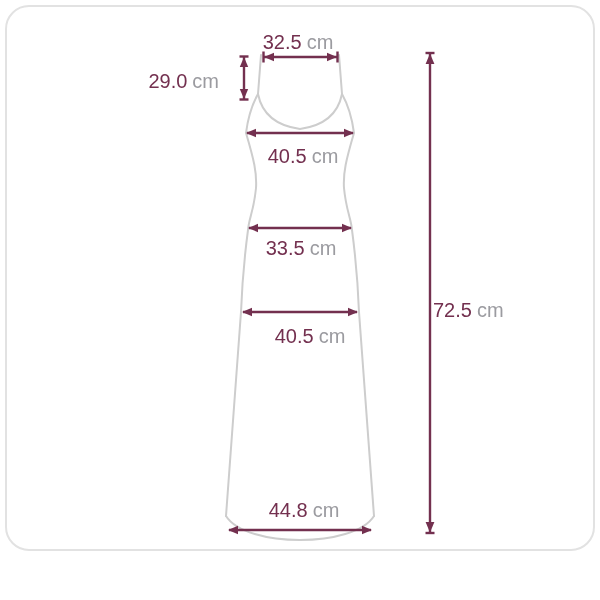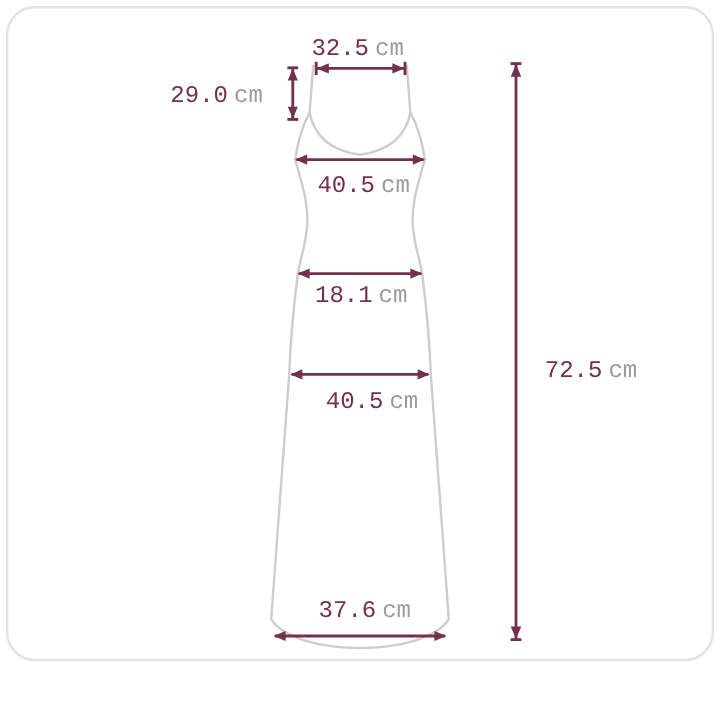--- a/index.html
+++ b/index.html
@@ -1,20 +1,20 @@
 <!DOCTYPE html>
 <html><head>
 <meta charset="utf-8">
 <style>
   html,body{margin:0;padding:0;background:#ffffff;}
   .canvas{
     position:relative;
     width:600px;height:556px;
     background:#ffffff;
-    font-family:Liberation Mono, monospace;
+    font-family:Liberation Sans, sans-serif;
     overflow:hidden;
   }
   .panel{
     position:absolute;
     left:5px;top:5px;right:5px;bottom:5px;
     border:2px solid #e2e2e2;
     border-radius:24px;
     box-sizing:border-box;
   }
   svg.diagram{position:absolute;left:0;top:0;}
@@ -108,28 +108,28 @@
 
   <div class="label right-mid" style="left:219px;top:81px;">
     <span class="val">29.0</span><span class="unit">cm</span>
   </div>
 
   <div class="label center" style="left:303px;top:146px;">
     <span class="val">40.5</span><span class="unit">cm</span>
   </div>
 
   <div class="label center" style="left:301px;top:238px;">
-    <span class="val">18.1</span><span class="unit">cm</span>
+    <span class="val">33.5</span><span class="unit">cm</span>
   </div>
 
   <div class="label center" style="left:310px;top:326px;">
     <span class="val">40.5</span><span class="unit">cm</span>
   </div>
 
   <div class="label center" style="left:304px;top:500px;">
-    <span class="val">37.6</span><span class="unit">cm</span>
+    <span class="val">44.8</span><span class="unit">cm</span>
   </div>
 
-  <div class="label" style="left:454px;top:300px;">
+  <div class="label" style="left:433px;top:300px;">
     <span class="val">72.5</span><span class="unit">cm</span>
   </div>
 
 </div>
 
 </body></html>

